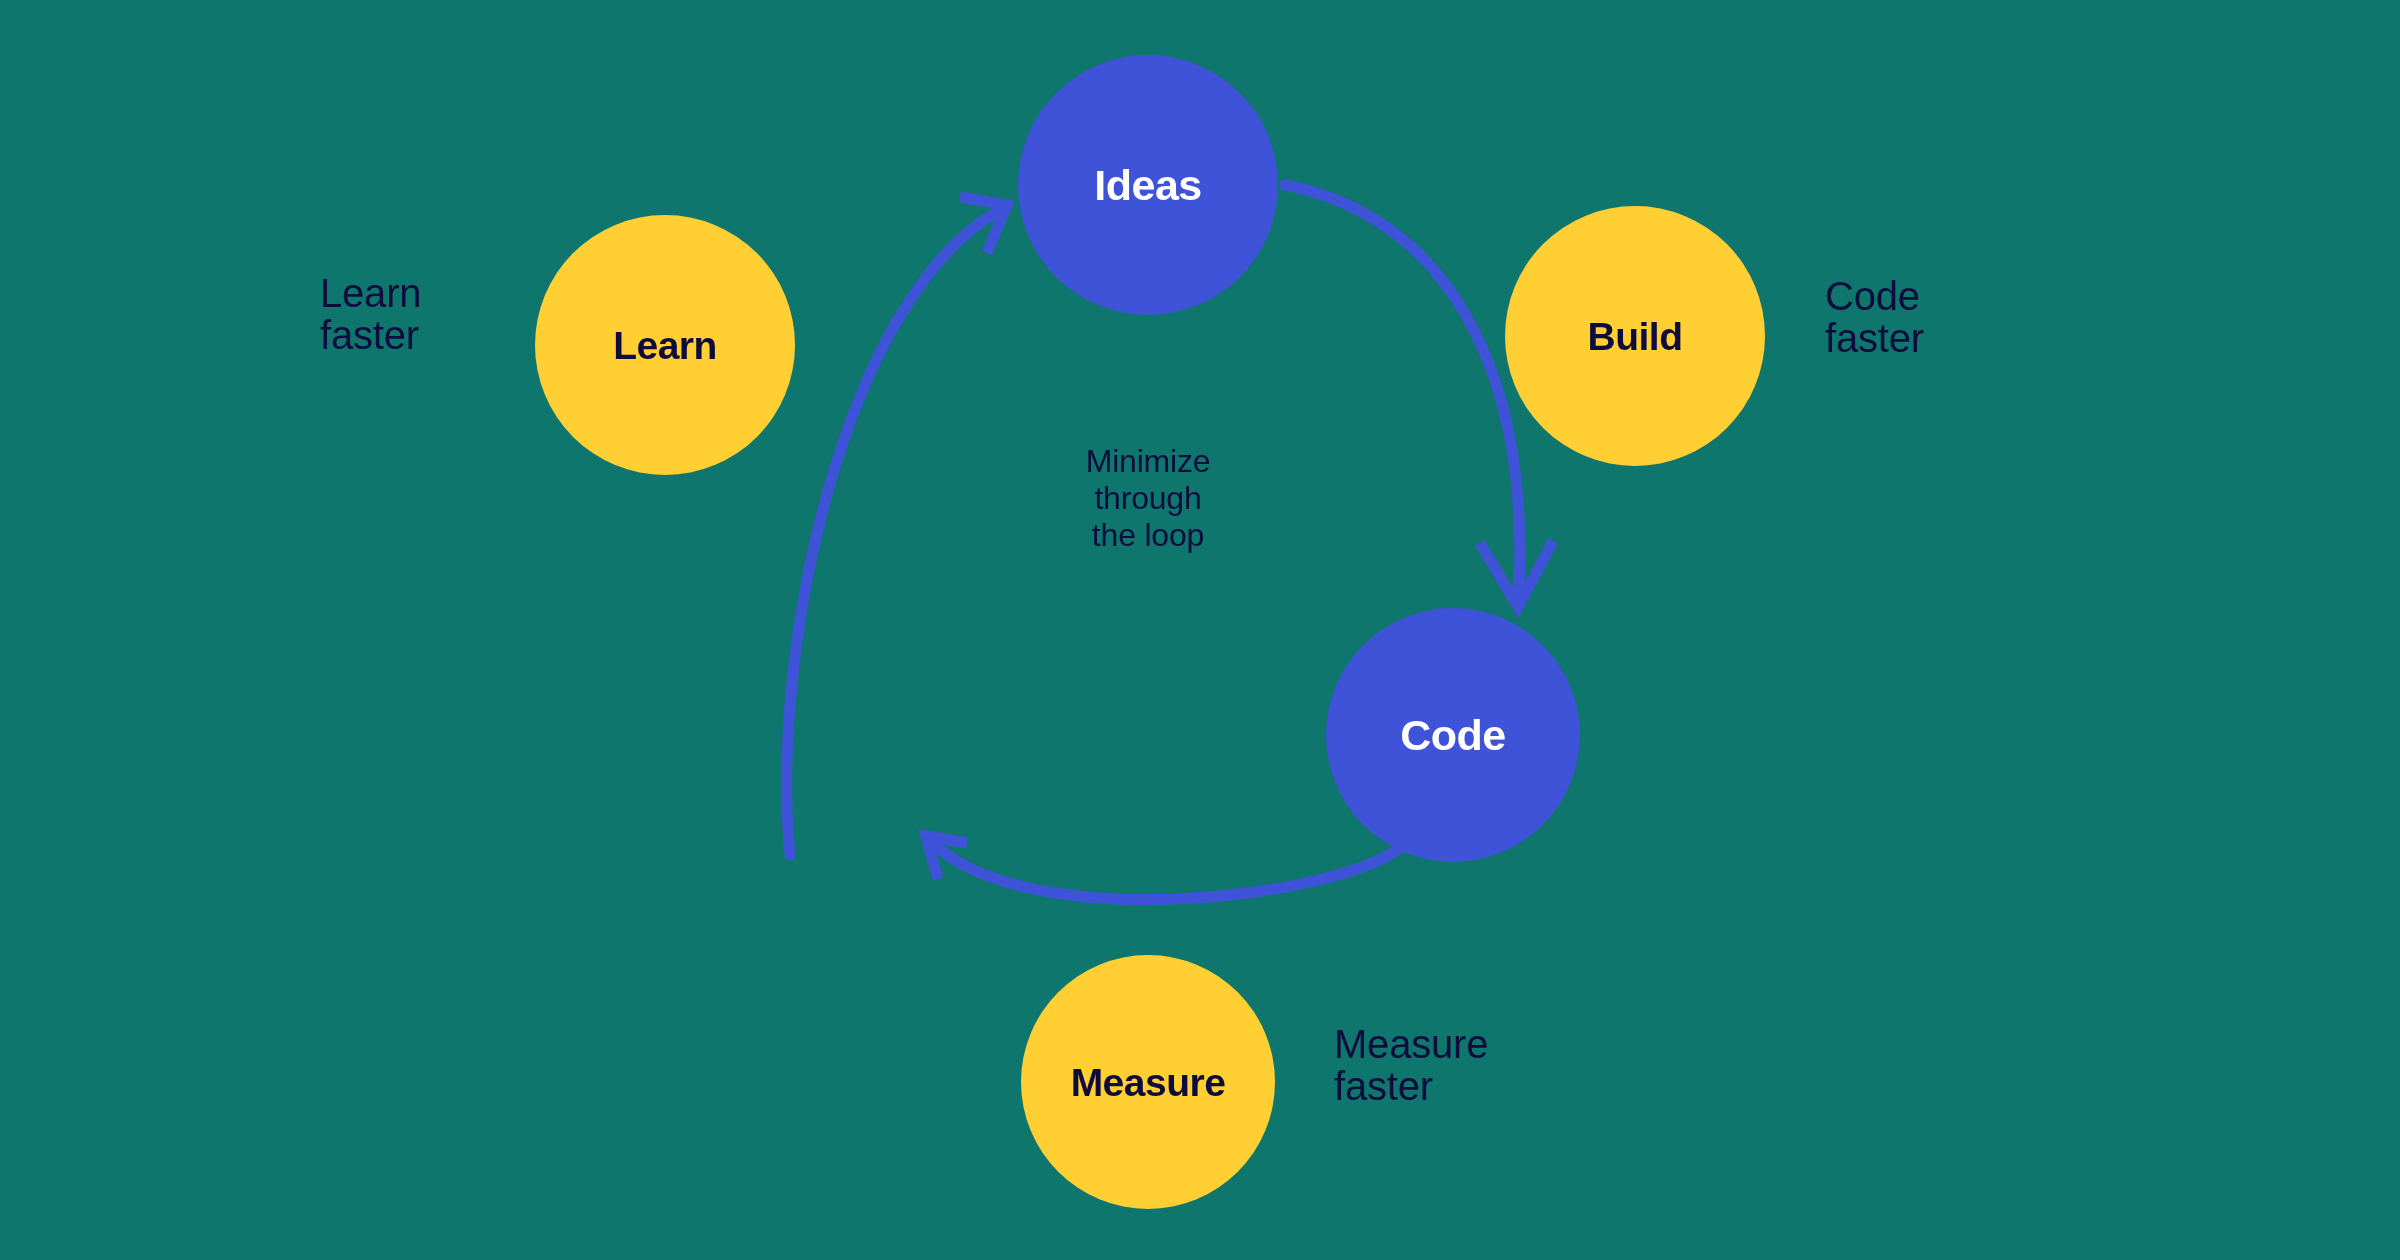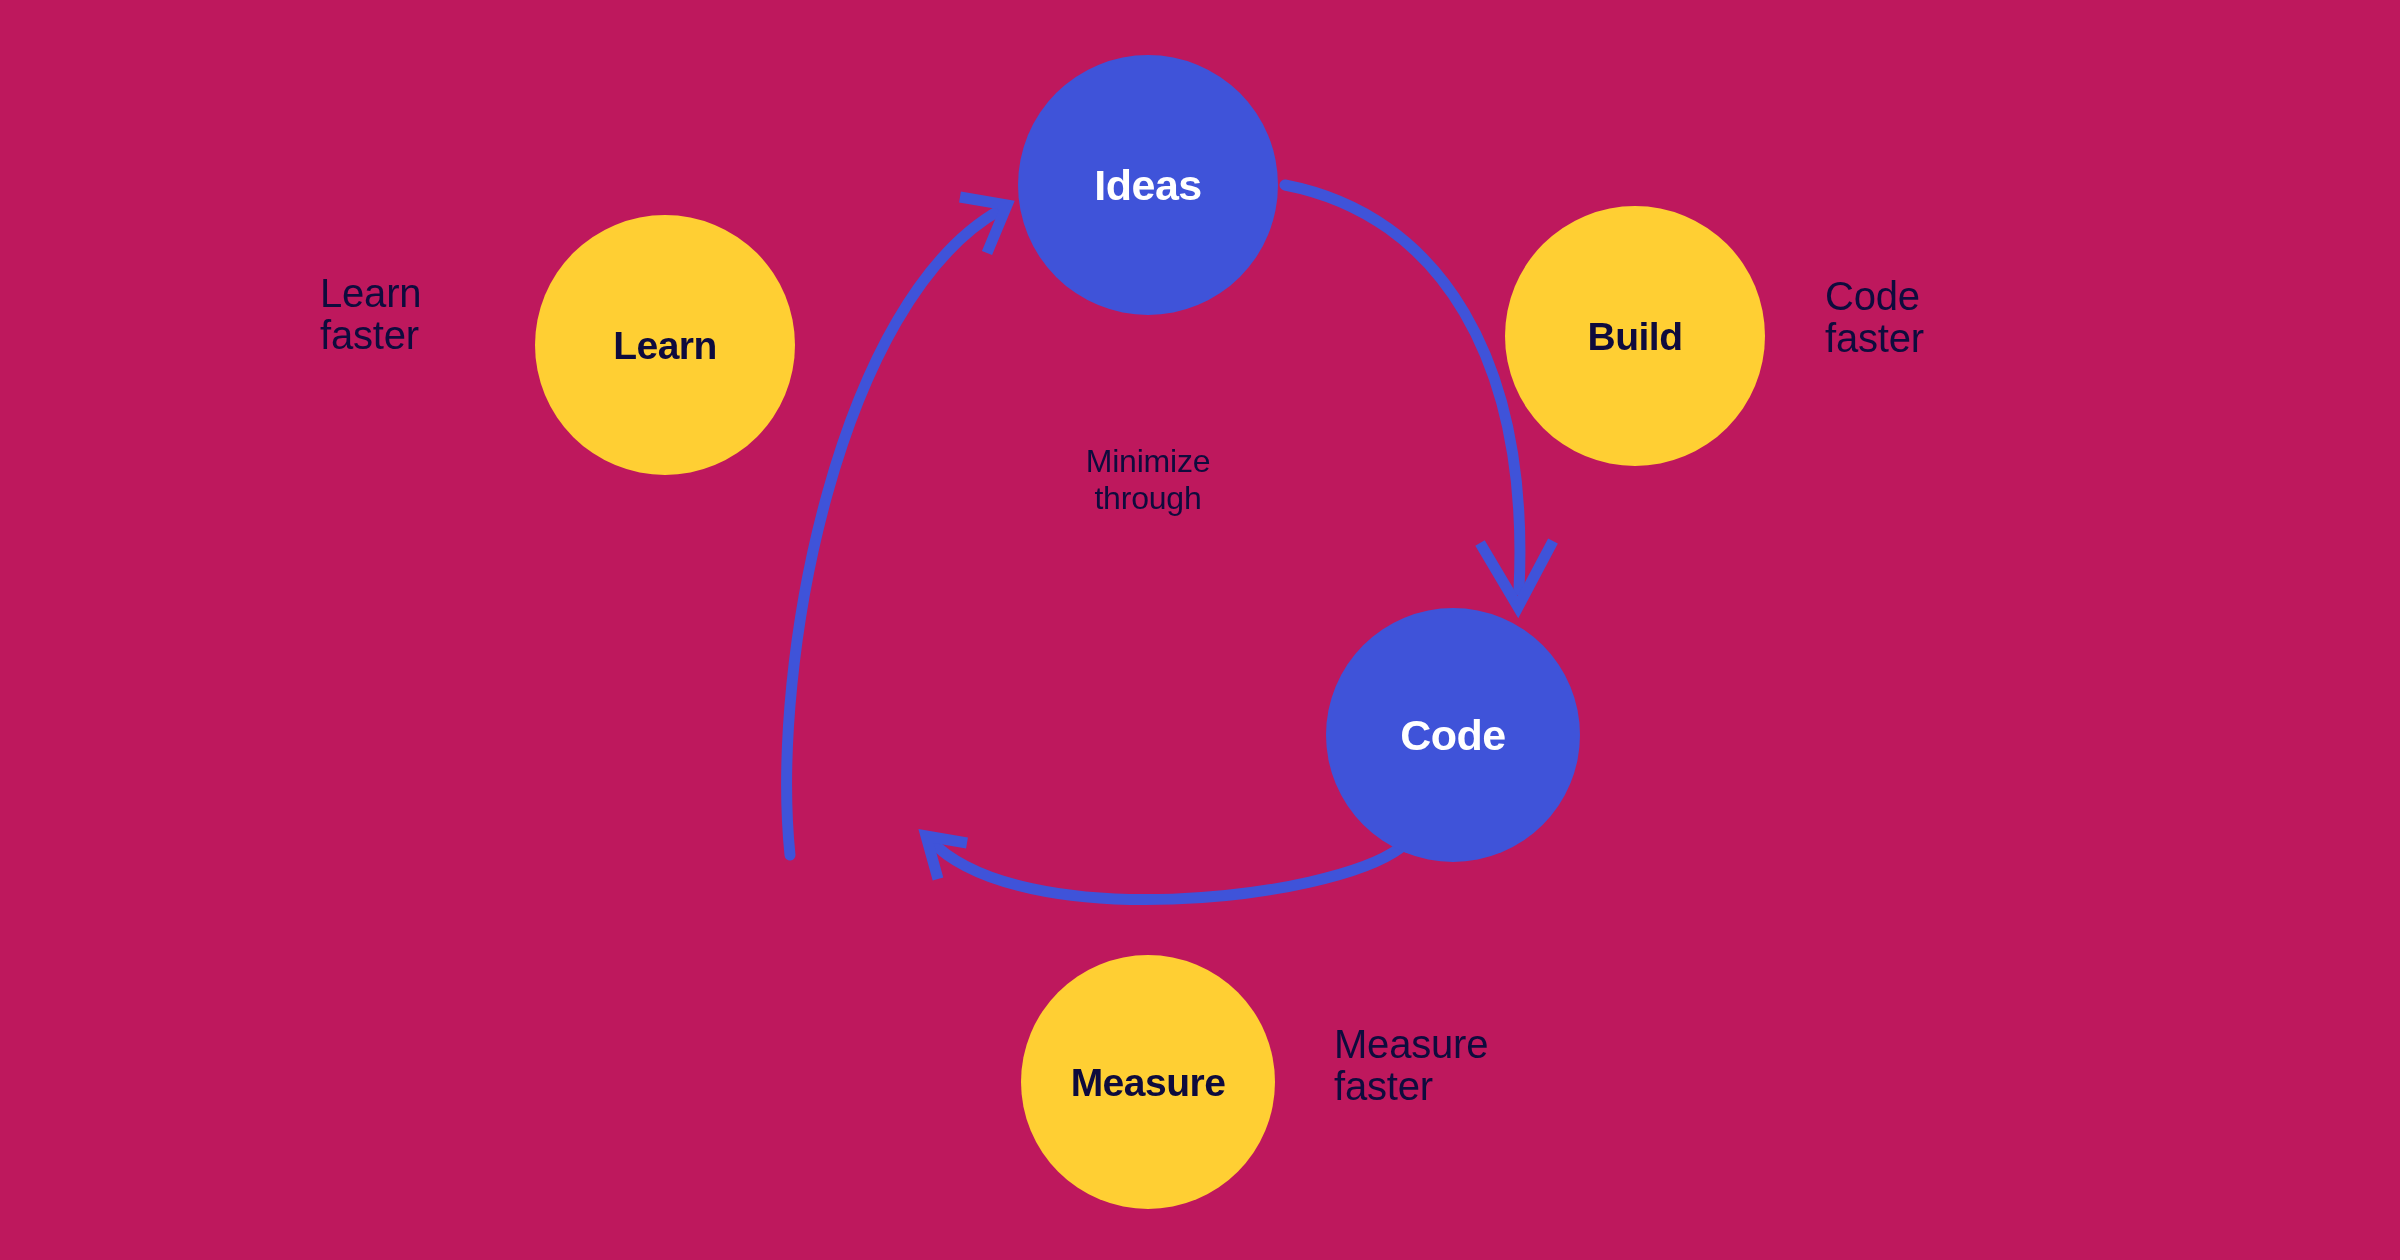--- a/index.html
+++ b/index.html
@@ -11,21 +11,21 @@
   body {
     width: 2400px;
     height: 1260px;
     overflow: hidden;
     font-family: "Liberation Sans", sans-serif;
   }
   #stage {
     position: relative;
     width: 2400px;
     height: 1260px;
-    background: #be185d;
+    background: #0f766e;
   }
   #loop-svg {
     position: absolute;
     left: 0;
     top: 0;
     width: 2400px;
     height: 1260px;
   }
   .node {
     position: absolute;
@@ -130,15 +130,16 @@
 
   <div class="side-label" id="label-code-faster">Code
 faster</div>
 
   <div class="side-label" id="label-measure-faster">Measure
 faster</div>
 
   <div id="center-text">
     <span class="ct-line">Minimize</span>
     <span class="ct-line">through</span>
+    <span class="ct-line">the loop</span>
   </div>
 
 </div>
 
 </body></html>

